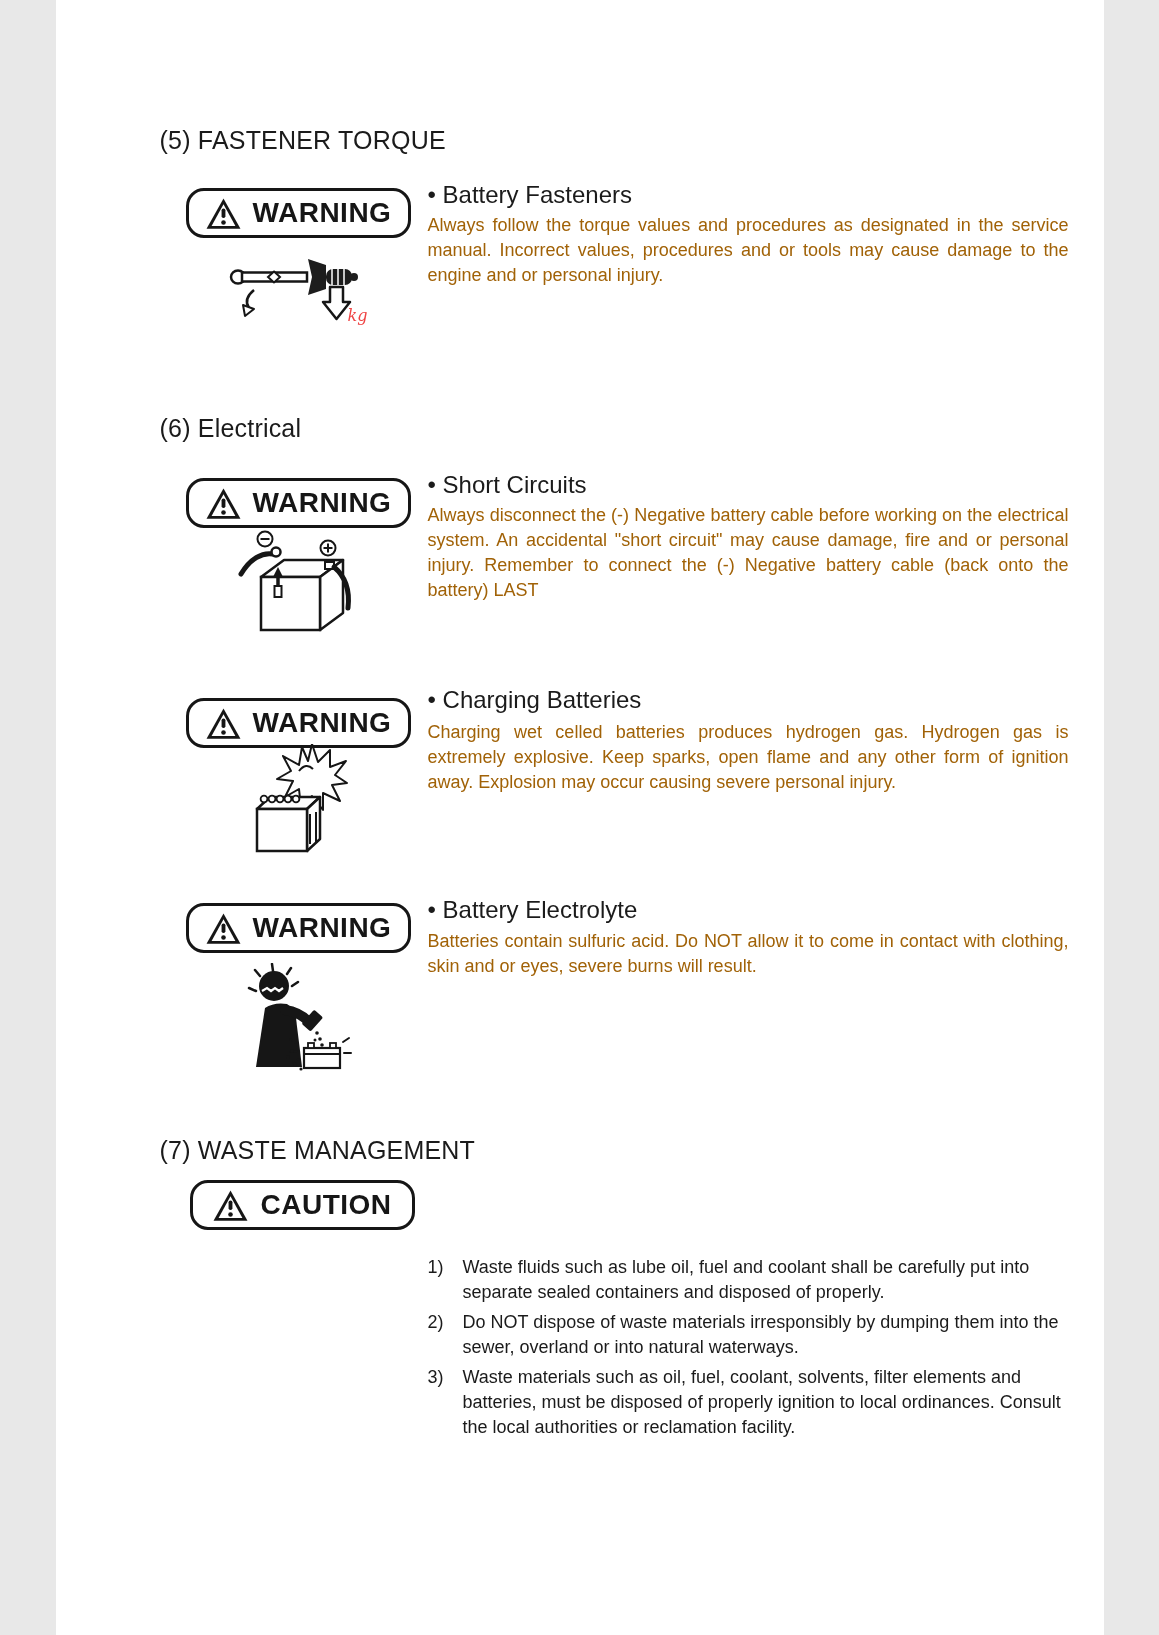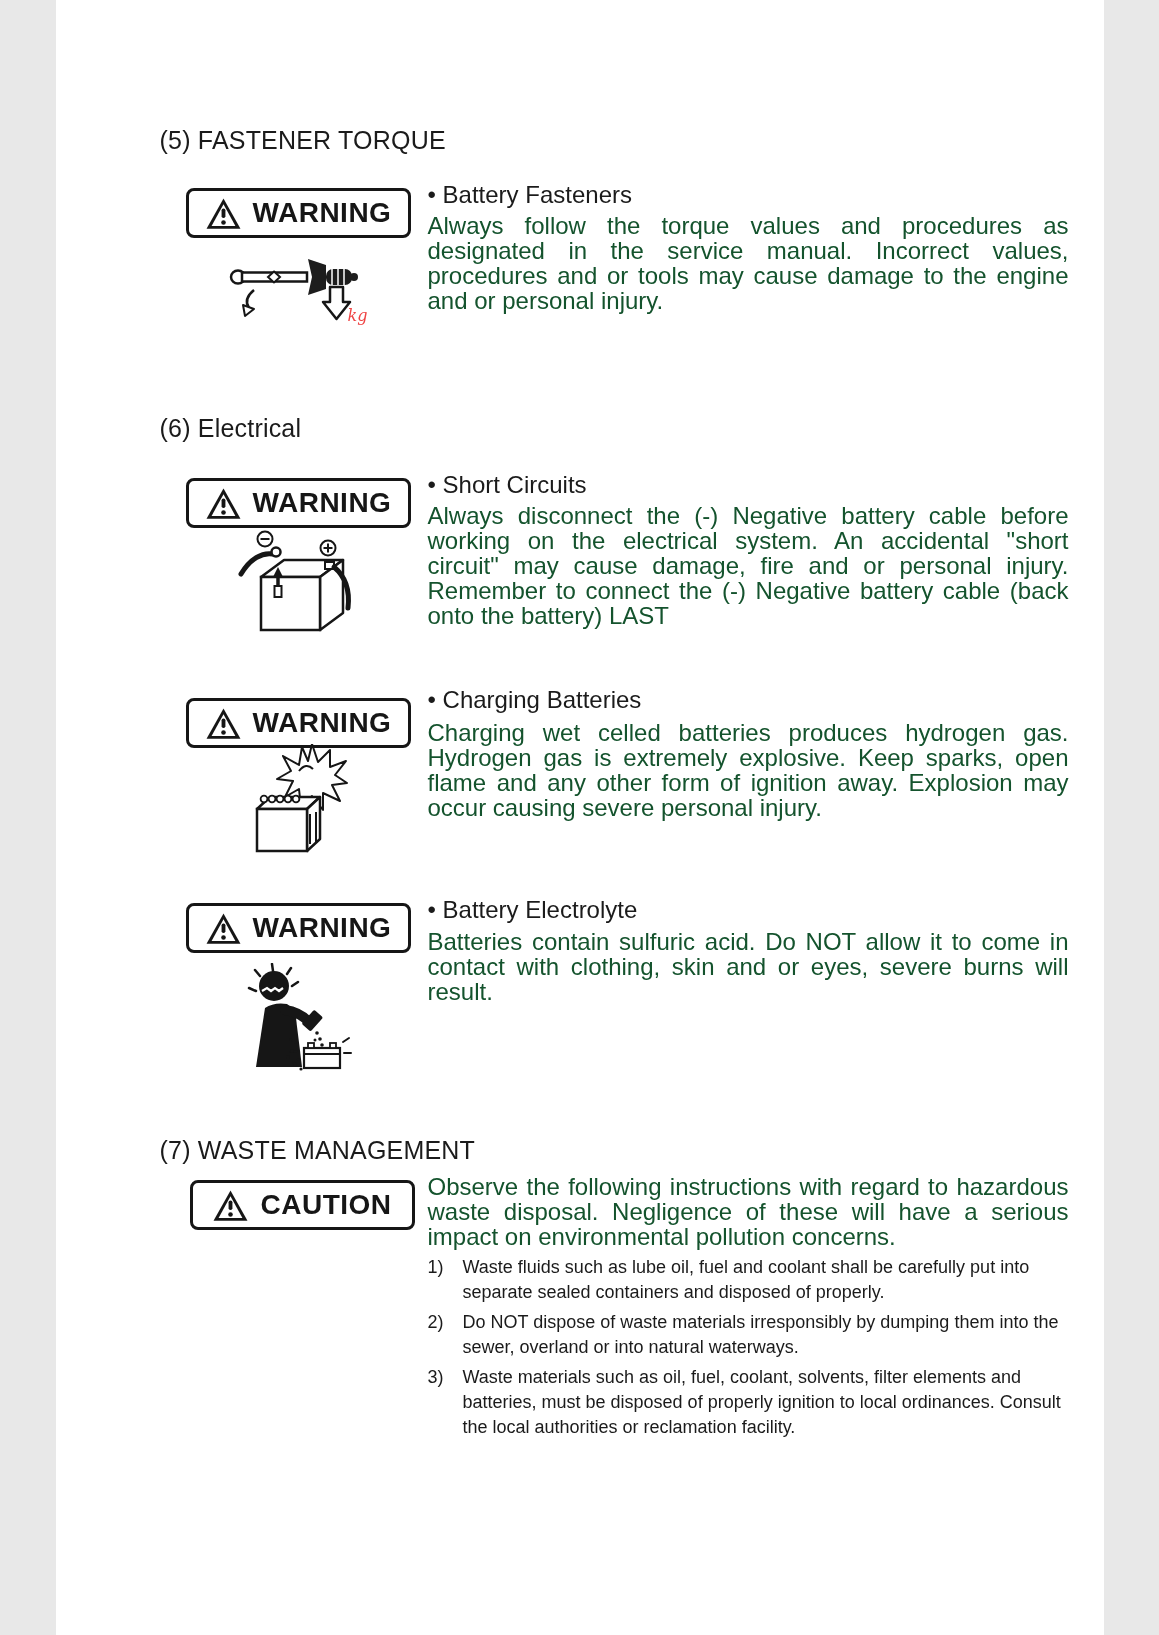--- a/index.html
+++ b/index.html
@@ -13,35 +13,35 @@
     margin:0 auto;
   }
   .heading{position:absolute;margin:0;font-size:25px;font-weight:400;letter-spacing:.2px;white-space:nowrap;}
   #h5{left:104px;top:126px;}
   #h6{left:104px;top:414px;}
   #h7{left:104px;top:1136px;}
 
   .badge{
     position:absolute;left:130px;
     width:195px;height:44px;
-    border:3px solid #161616;border-radius:8px;
+    border:3px solid #161616;border-radius:18px;
     background:#fff;
     display:flex;align-items:center;justify-content:center;gap:11px;
     padding:0 12px;
   }
   #badge1{top:188px;} #badge2{top:478px;} #badge3{top:698px;} #badge4{top:903px;} #badge5{top:1180px;left:134px;}
   .tri-icon{width:37px;height:33px;flex:0 0 auto;}
   .badge-label{font-size:28px;font-weight:bold;letter-spacing:.5px;color:#161616;white-space:nowrap;}
 
   .title{position:absolute;left:372px;margin:0;font-size:24px;font-weight:400;white-space:nowrap;}
   #t1{top:181px;} #t2{top:471px;} #t3{top:686px;} #t4{top:896px;}
 
   .bodytext{
     position:absolute;left:372px;width:641px;margin:0;
-    font-size:24px;line-height:25px;text-align:justify;color:#14532d;
+    font-size:18px;line-height:25px;text-align:justify;color:#a16207;
   }
   #b1{top:213px;} #b2{top:503px;} #b3{top:720px;} #b4{top:929px;} #b5{top:1174px;}
 
   .art{position:absolute;}
   #art-wrench{left:168px;top:256px;width:152px;height:80px;}
   #kg{position:absolute;left:292px;top:306px;font-family:"DejaVu Serif",serif;font-style:italic;font-size:16px;color:#ef4444;}
   #art-battery{left:182px;top:528px;width:118px;height:112px;}
   #art-explosion{left:194px;top:744px;width:98px;height:120px;}
   #art-person{left:190px;top:963px;width:108px;height:108px;}
 
@@ -190,21 +190,20 @@
 
   <h2 class="heading" id="h7">(7) WASTE MANAGEMENT</h2>
 
   <div class="badge" id="badge5">
     <svg class="tri-icon" viewBox="0 0 40 36">
         <use href="#tri"></use>
       </svg>
     <span class="badge-label">CAUTION</span>
   </div>
 
-  <p class="bodytext" id="b5">Observe the following instructions with regard to hazardous waste disposal. Negligence of these will have a serious impact on environmental pollution concerns.</p>
 
   <div id="wm-list">
     <div class="li">
       <span class="num">1)</span>
       <span class="litext">Waste fluids such as lube oil, fuel and coolant shall be carefully put into separate sealed containers and disposed of properly.</span>
     </div>
     <div class="li">
       <span class="num">2)</span>
       <span class="litext">Do NOT dispose of waste materials irresponsibly by dumping them into the sewer, overland or into natural waterways.</span>
     </div>

